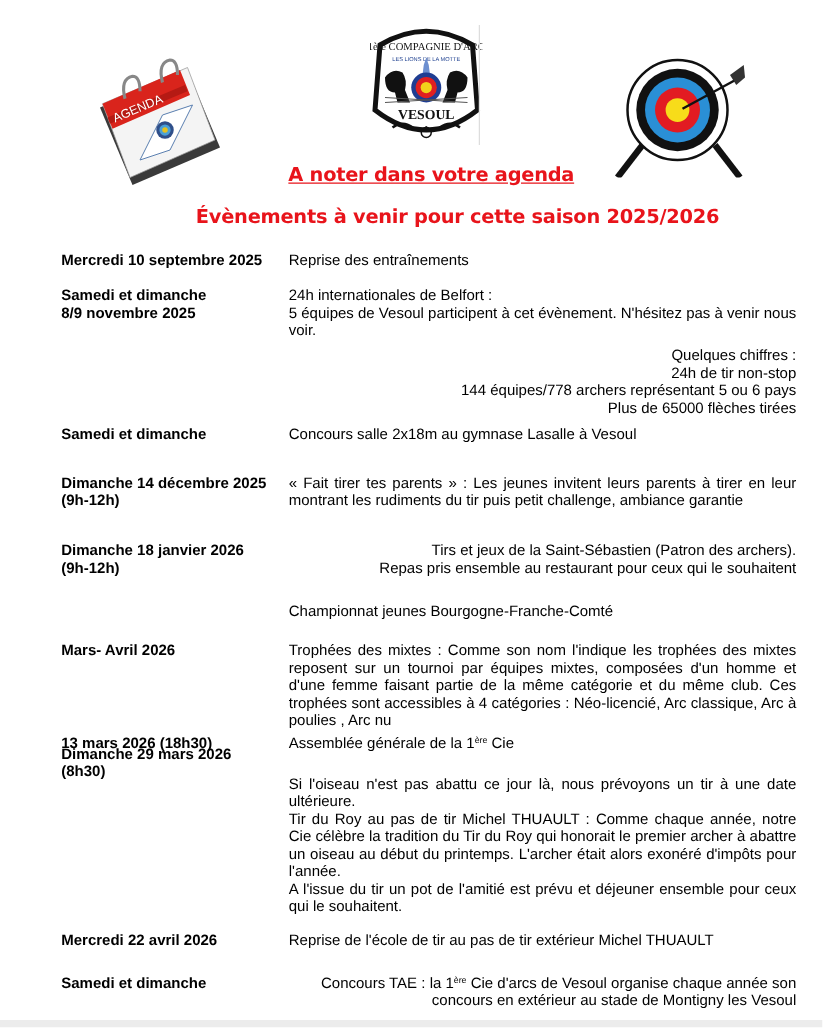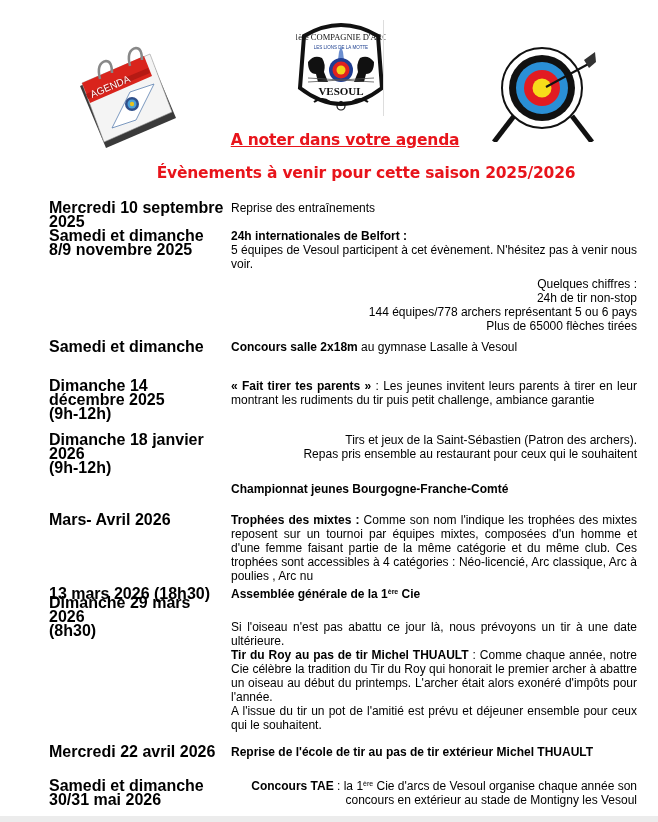--- a/index.html
+++ b/index.html
@@ -9,23 +9,23 @@
 
   
   .agenda-img { position: absolute; left: 72px; top: 46px; width: 110px; height: 110px; }
   .club-logo { position: absolute; left: 296px; top: 18px; width: 90px; height: 98px; }
   .logo-divider { position: absolute; left: 383px; top: 20px; width: 1px; height: 96px; background: #ddd; }
   .target-img { position: absolute; left: 492px; top: 46px; width: 104px; height: 96px; }
 
   .title1 { position: absolute; left: 0; width: 690px; top: 131px; text-align: center; font-size: 15.5px; font-weight: bold; color: #e8141b; text-decoration: underline; font-family: "DejaVu Sans", sans-serif; letter-spacing: -0.2px; }
   .title2 { position: absolute; left: 0; width: 732px; top: 164px; text-align: center; font-size: 15.5px; font-weight: bold; color: #e8141b; font-family: "DejaVu Sans", sans-serif; letter-spacing: -0.2px; }
 
-  .ev-date { position: absolute; left: 49px; width: 175px; font-size: 16px; line-height: 14px; font-weight: bold; }
+  .ev-date { position: absolute; left: 49px; width: 175px; font-size: 12px; line-height: 14px; font-weight: bold; }
   .ev-desc { position: absolute; left: 231px; width: 406px; font-size: 12px; line-height: 14px; text-align: justify; }
-  .ev-desc .b { font-weight: bold; }
+  .ev-desc .b { font-weight: normal; }
   .ev-desc p { margin: 0; }
   .ev-desc p + p { margin-top: 6px; }
   sup { font-size: 7px; line-height: 0; vertical-align: 4px; }
   .nojust { text-align: right; }
 </style>
 </head>
 <body>
 
 <div class="page">
 
@@ -151,19 +151,18 @@
 
   <div class="ev-date" style="top:745px">
     <div>Mercredi 22 avril 2026</div>
   </div>
   <div class="ev-desc" style="top:745px">
     <span class="b">Reprise de l'école de tir au pas de tir extérieur Michel THUAULT</span>
   </div>
 
   <div class="ev-date" style="top:779px">
     <div>Samedi et dimanche</div>
-    <div>30/31 mai 2026</div>
   </div>
   <div class="ev-desc nojust" style="top:779px">
     <span class="b">Concours TAE</span><span> : la 1</span><sup>ère</sup><span> Cie d'arcs de Vesoul organise chaque année son concours en extérieur au stade de Montigny les Vesoul</span>
   </div>
 </div>
 <div class="bottom-strip"></div>
 
 </body></html>

